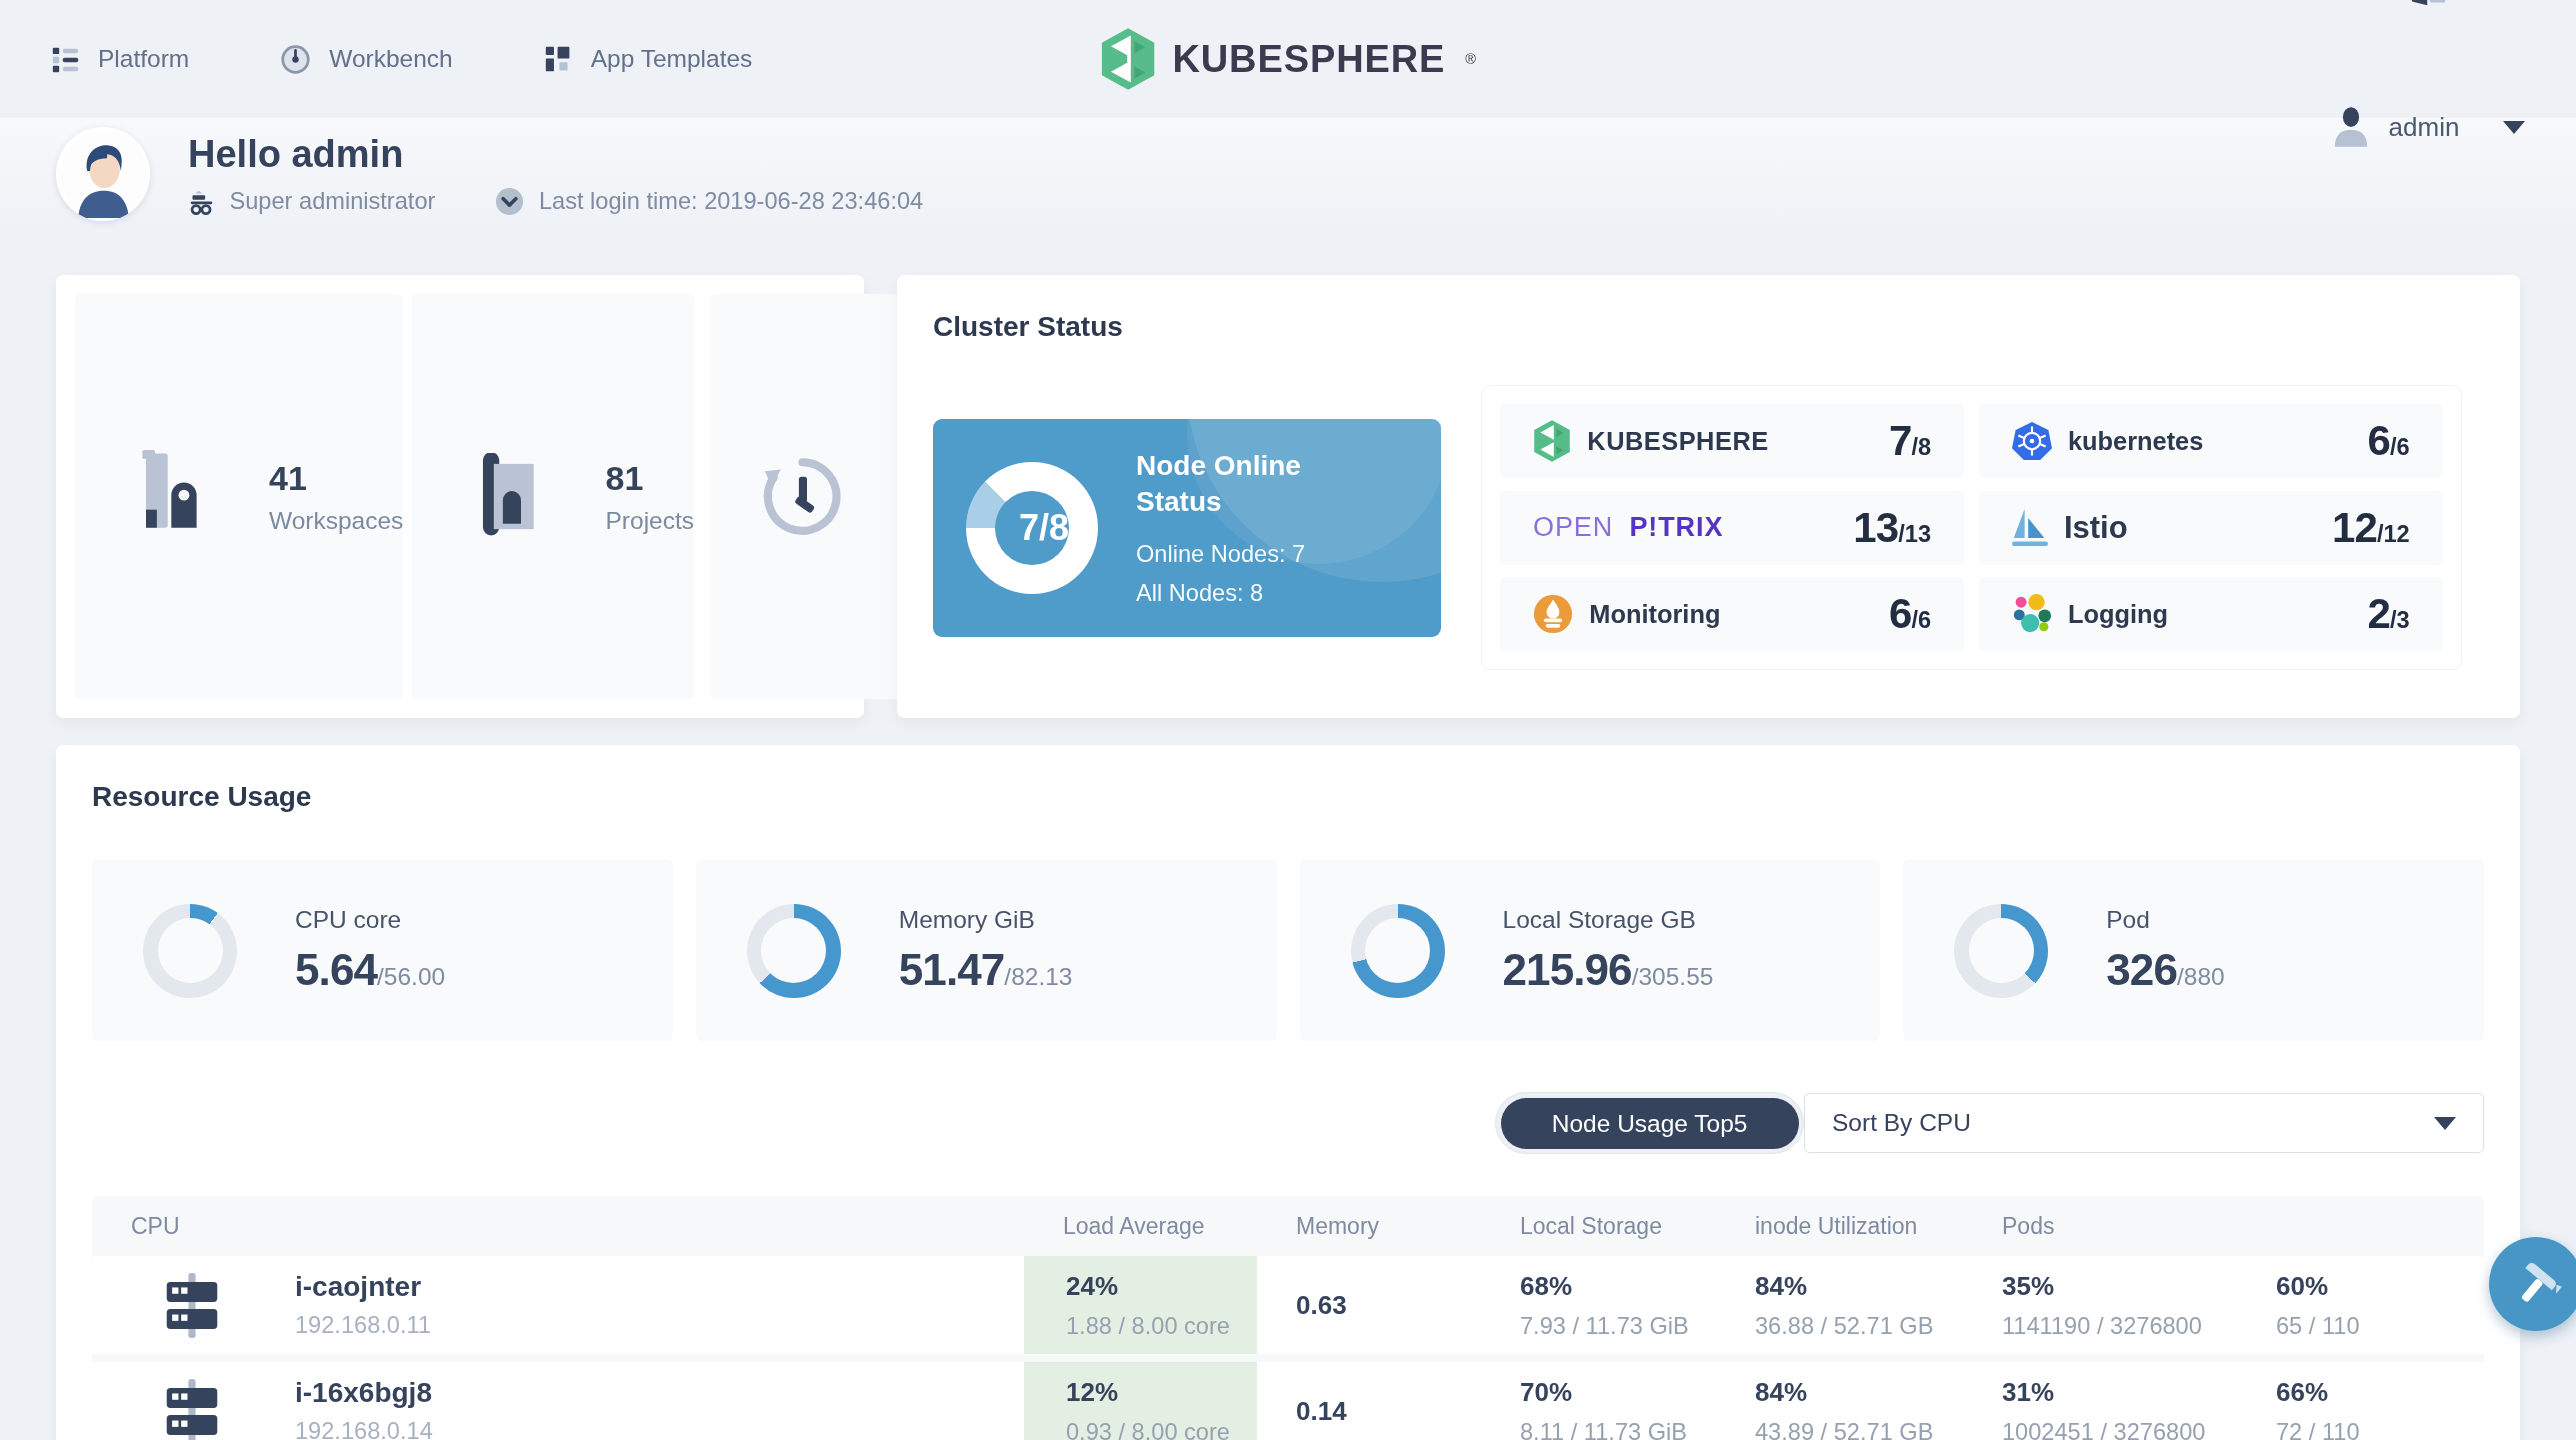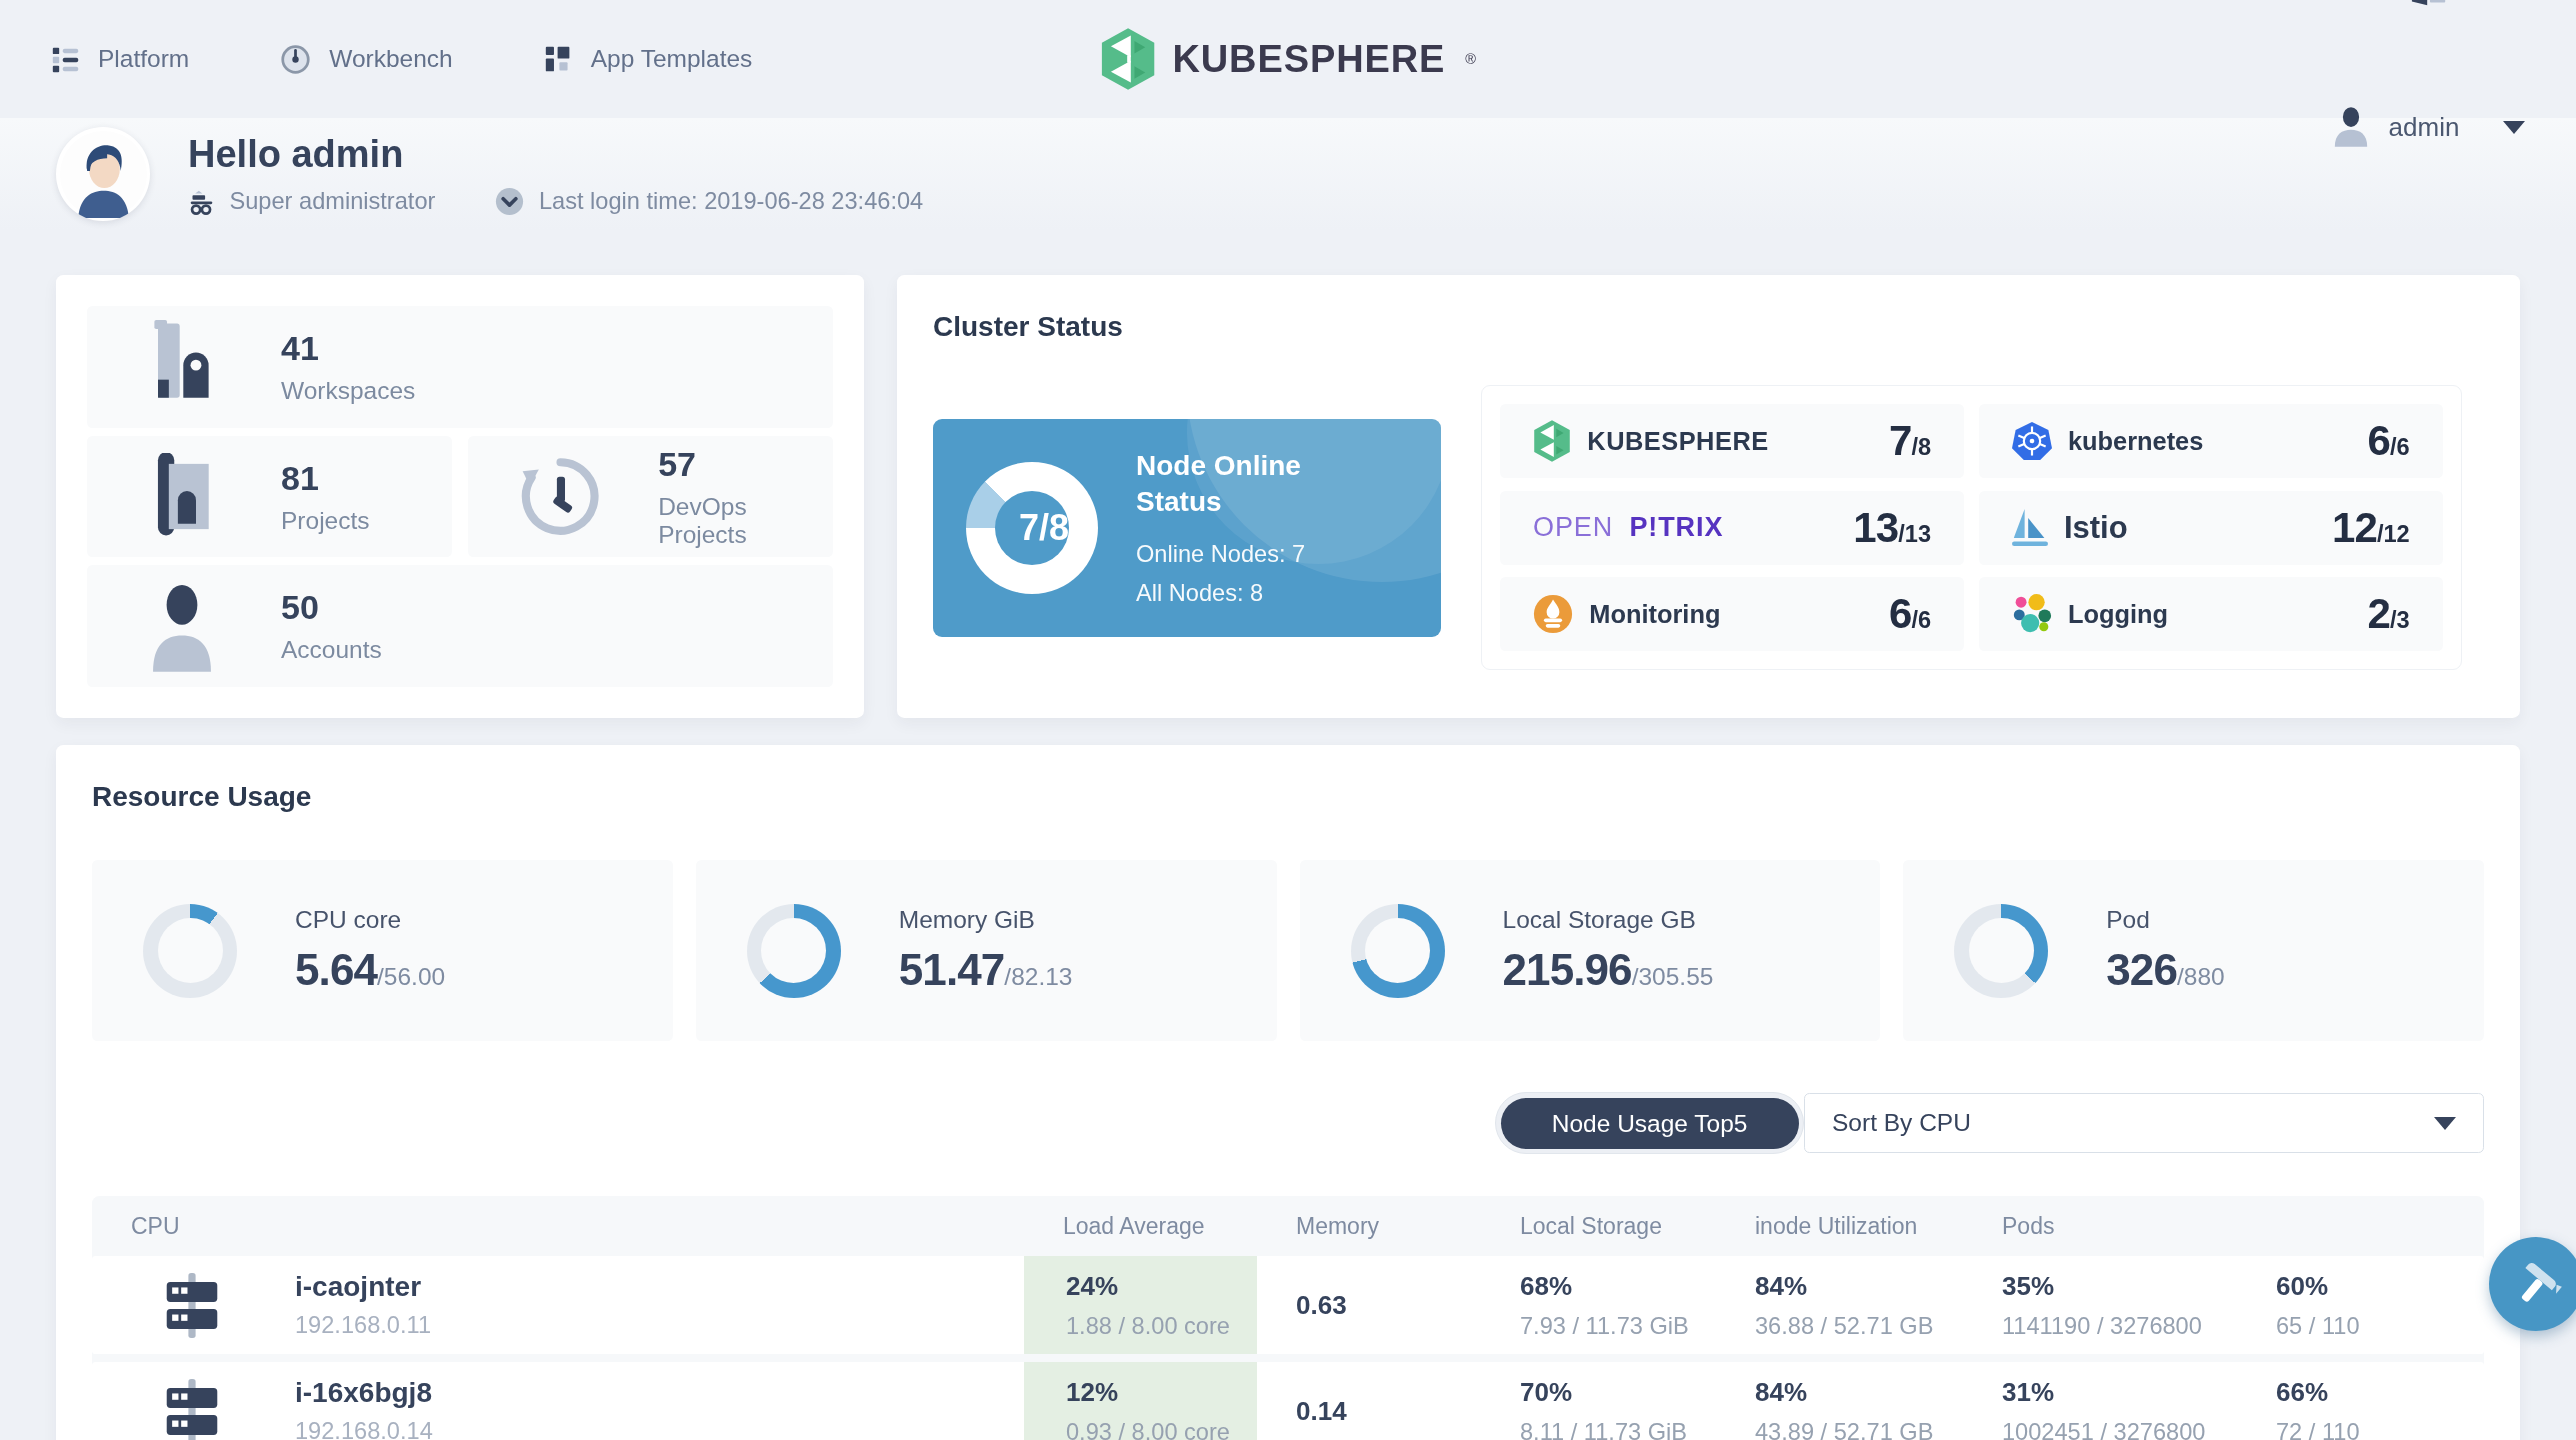--- a/index.html
+++ b/index.html
@@ -23,21 +23,21 @@
   .avatar-ring { width:94px; height:94px; border-radius:50%; background:#fff; box-shadow:0 1.8px 7.3px rgba(40,50,70,.12); display:flex; align-items:center; justify-content:center; overflow:hidden; }
   .hello-text { margin-left:38px; }
   .hello-text h1 { font-size:38px; font-weight:700; color:#36435c; margin-bottom:11px; }
   .hello-meta { display:flex; align-items:center; gap:60px; font-size:23.6px; color:#7e8ba1; }
   .meta-item { display:flex; align-items:center; gap:14.5px; }
   
   .main { padding:45px 56px 0; }
   .row1 { display:flex; gap:33px; }
   .card { background:#fff; border-radius:7.3px; box-shadow:0 5.4px 14.5px rgba(35,45,65,.05); }
   
-  .stats-card { width:808px; height:443px; padding:31px; display:flex; flex-direction:column; gap:8.2px; }
+  .stats-card { width:808px; height:443px; padding:19px; display:flex; flex-direction:row; gap:8.2px; }
   .stat-row { display:flex; gap:16.3px; flex:1; }
   .stat-tile { background:#f9fafb; border-radius:5.4px; flex:1; display:flex; align-items:center; padding-left:51px; cursor:pointer; }
   .stat-icon { width:87px; display:flex; justify-content:center; }
   .stat-info { margin-left:56px; }
   .stat-value { font-size:34px; font-weight:700; color:#36435c; margin-bottom:9px; }
   .stat-label { font-size:24.5px; color:#7c8aa0; }
   
   .cluster-card { flex:1; height:443px; padding:36px 51px 36px 36px; }
   .card-title { font-size:28px; font-weight:700; color:#2c394f; }
   .cluster-body { margin-top:42px; display:flex; align-items:center; gap:40px; }

